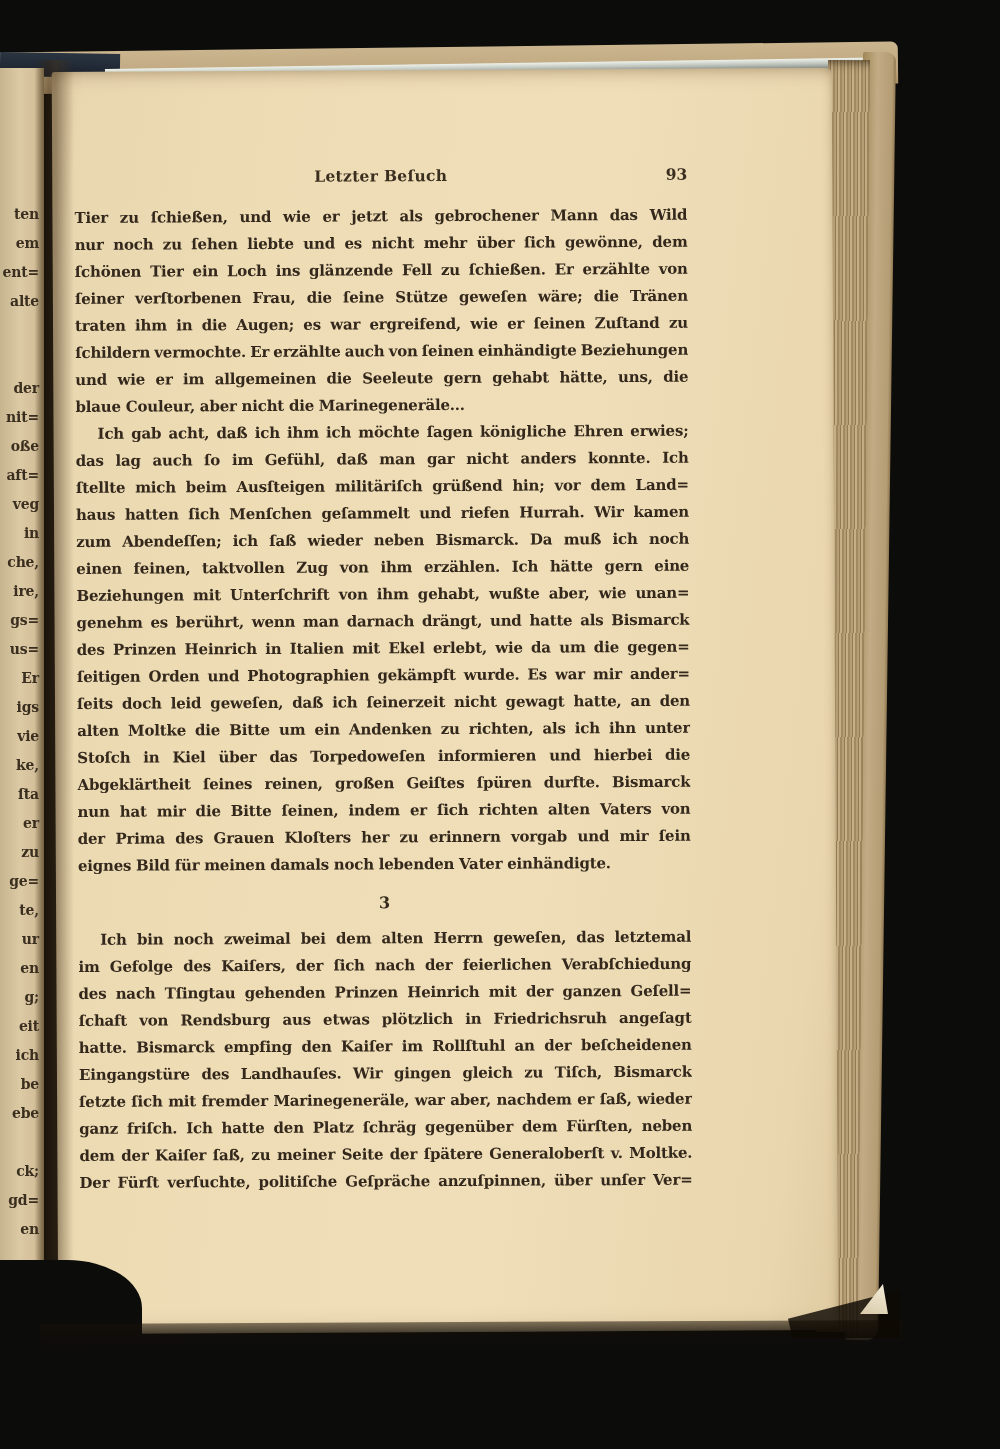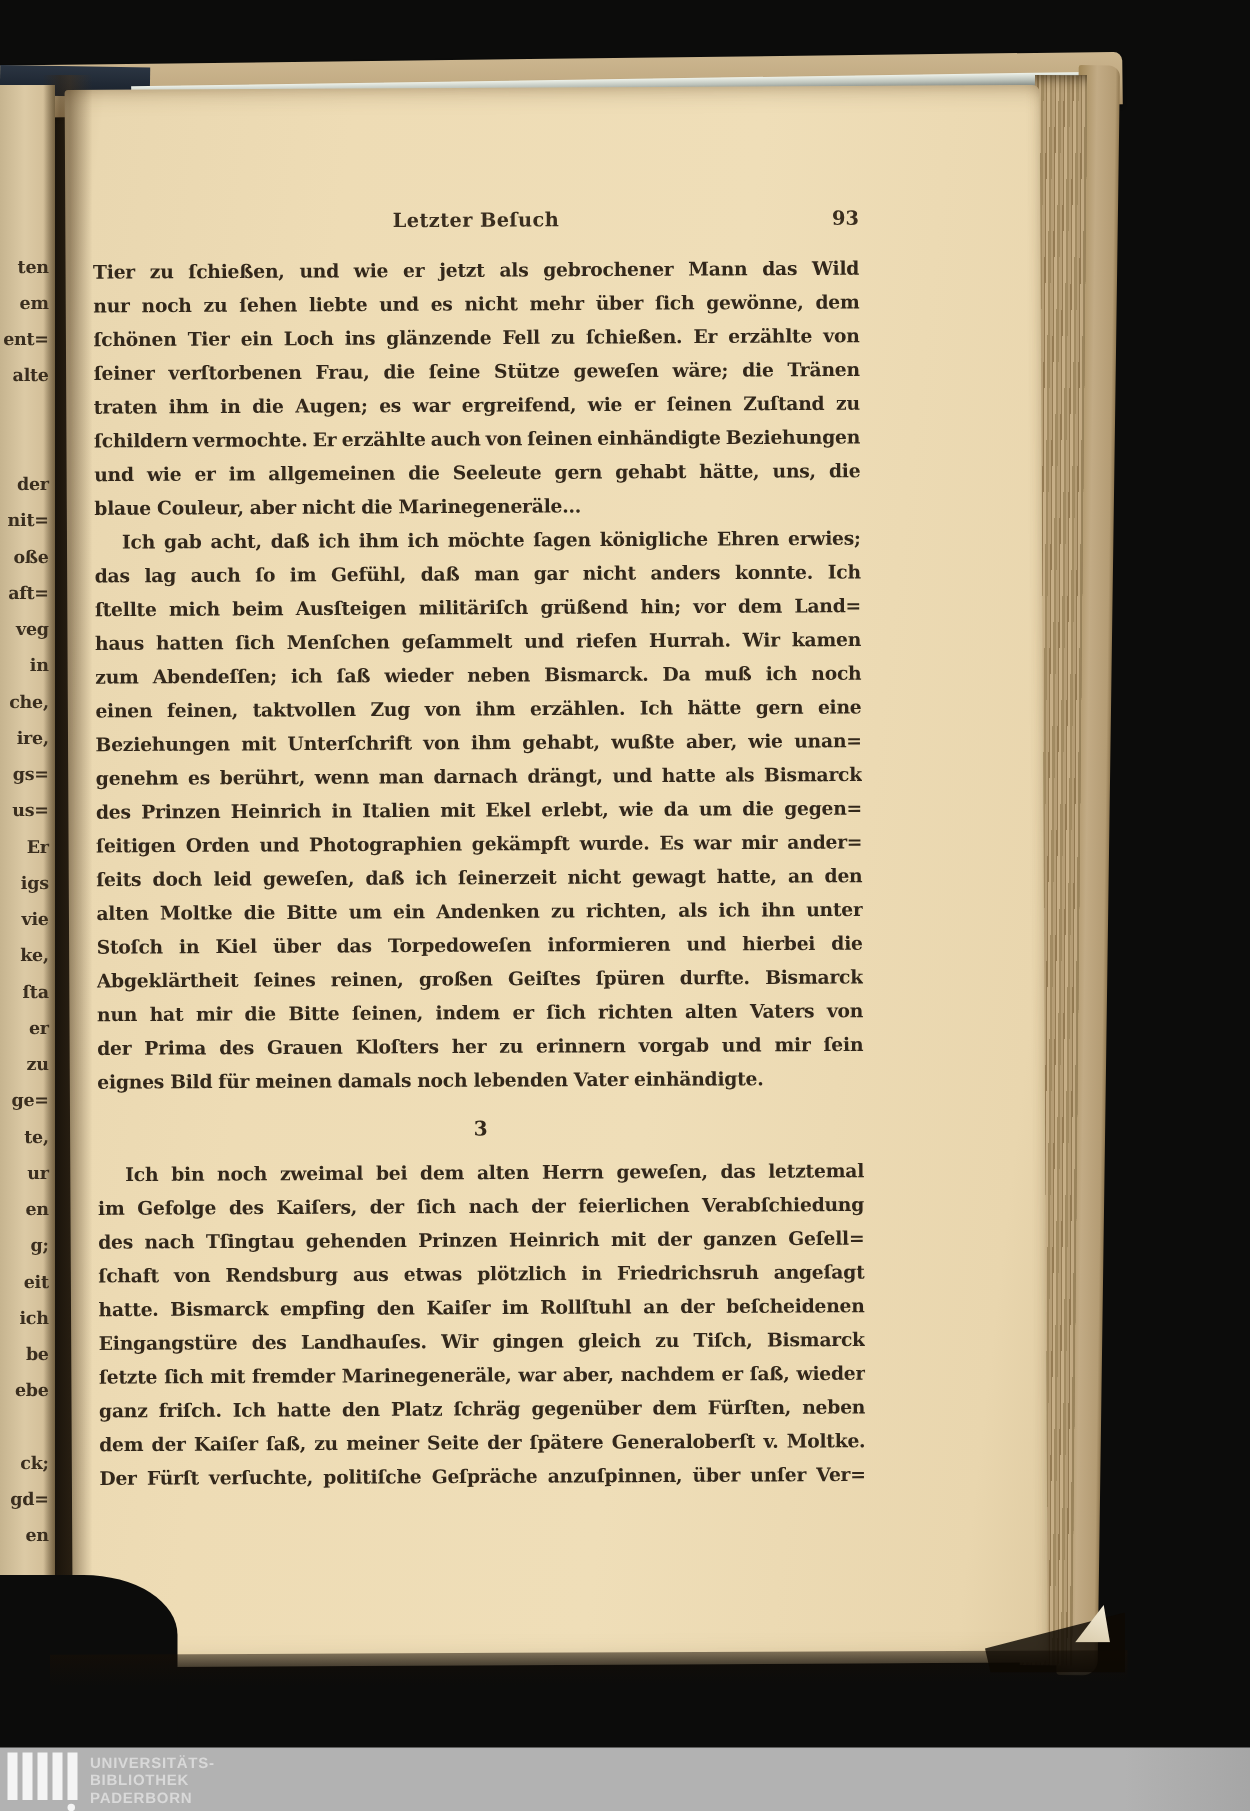--- a/index.html
+++ b/index.html
@@ -591,29 +591,14 @@
         </div>
       </div>
   </div>
 
   <div class="gutter"></div>
   <div class="corner-blob"></div>
   <div class="shadow-bottom"></div>
   <div class="dogear-shadow"></div>
   <div class="dogear-fold"></div>
 
-  <div class="watermark">
-    <div class="logo">
-        <div class="bar" style="left: 0px;"></div>
-        <div class="bar" style="left: 12px;"></div>
-        <div class="bar" style="left: 24px;"></div>
-        <div class="bar" style="left: 36px;"></div>
-        <div class="bar" style="left: 48px;"></div>
-        <div class="dot"></div>
-      </div>
-    <div class="wm-text">
-      <div>UNIVERSITÄTS-</div>
-      <div>BIBLIOTHEK</div>
-      <div>PADERBORN</div>
-    </div>
-  </div>
 
 </div>
 
 </body></html>

